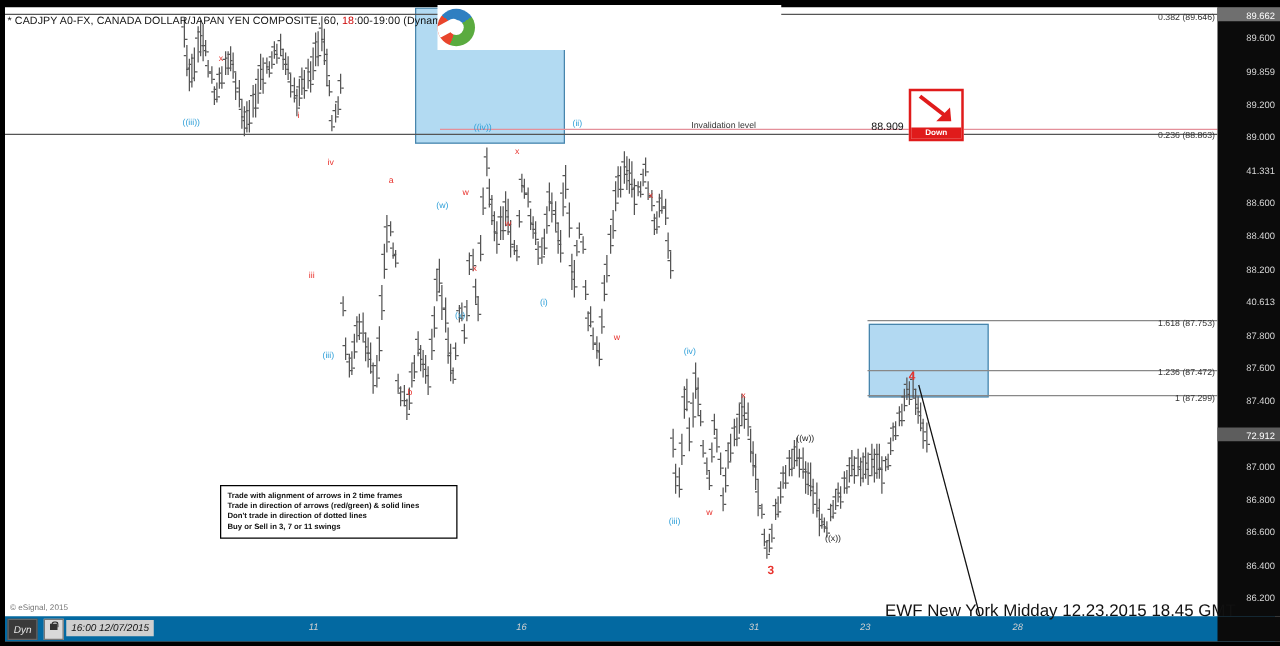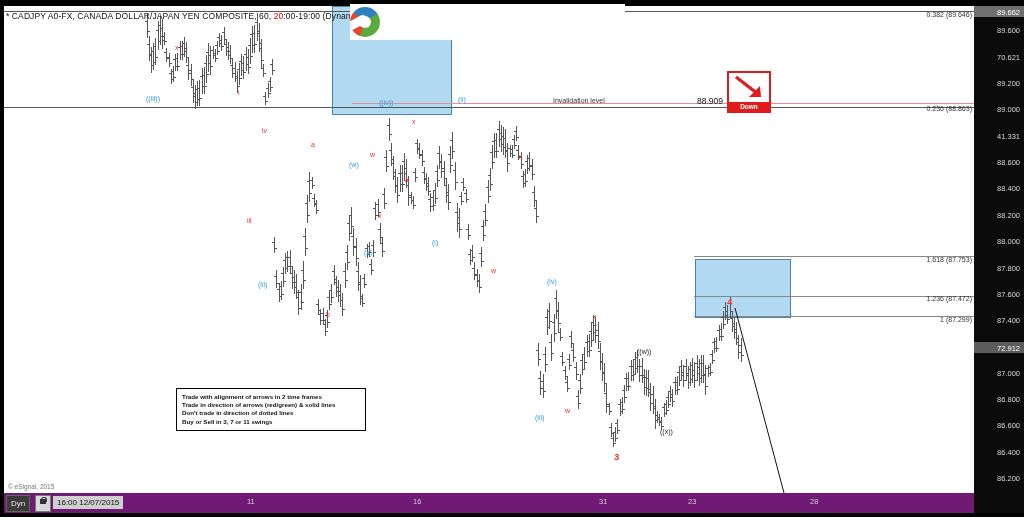--- a/index.html
+++ b/index.html
@@ -28,21 +28,21 @@
 
   
   .price-axis{position:absolute;right:0;top:6px;width:50px;height:487px;background:#0b0b0b;z-index:25;}
   .price-tick{position:absolute;right:4px;font-size:7.5px;color:#d8d8d8;white-space:nowrap;}
   .price-top-hl{position:absolute;right:0;top:0;width:50px;height:11px;background:#6f6f6f;}
   .price-top-hl span{position:absolute;right:4px;top:1.5px;font-size:7.5px;color:#fff;}
   .price-mid-hl{position:absolute;right:0;width:50px;height:11px;background:#5d5d5d;}
   .price-mid-hl span{position:absolute;right:4px;top:1.5px;font-size:7.5px;color:#fff;}
 
   
-  .time-axis{position:absolute;left:4px;bottom:4px;width:1016px;height:20px;background:#701a75;z-index:25;}
+  .time-axis{position:absolute;left:4px;bottom:4px;width:1016px;height:20px;background:#0369a1;z-index:25;font-style:italic;}
   .dyn-btn{position:absolute;left:2px;top:2px;height:15px;padding:0 4px;background:#3a3a3a;color:#e6e6e6;font-size:8px;
            line-height:15px;border:1px solid #666;}
   .lock-btn{position:absolute;left:31px;top:2px;width:14px;height:15px;background:#d9d9d9;border:1px solid #777;}
   .lock-btn:before{content:"";position:absolute;left:4px;top:3px;width:6px;height:5px;background:#333;}
   .lock-btn:after{content:"";position:absolute;left:5px;top:1px;width:4px;height:4px;border:1.3px solid #333;border-bottom:none;border-radius:3px 3px 0 0;}
   .time-current{position:absolute;left:49px;top:3px;height:13px;padding:0 4px;background:#cfcfcf;color:#111;font-size:8px;line-height:13px;}
   .time-tick{position:absolute;top:4px;font-size:7.5px;color:#cfcfcf;}
   .axis-corner{position:absolute;right:0;bottom:4px;width:50px;height:20px;background:#0b0b0b;z-index:26;}
 
   
@@ -962,21 +962,21 @@
         <div class="wl red" style="left: 561px; top: 401px;">w</div>
         <div class="wl red" style="left: 589px; top: 307px;">x</div>
         <div class="wl black" style="left: 633px; top: 342px;">((w))</div>
         <div class="wl black" style="left: 656px; top: 422px;">((x))</div>
         <div class="wl red big" style="left: 610px; top: 445px;">3</div>
         <div class="wl red big" style="left: 723px; top: 290px;">4</div>
       </div>
   </div>
 
   <div class="symbol-line">
-    <span>* CADJPY A0-FX, CANADA DOLLAR/JAPAN YEN COMPOSITE, 60, </span><span class="hl">20</span><span>:00-19:00 (Dynamic)</span>
+    <span>* CADJPY A0-FX, CANADA DOLLAR/JAPAN YEN COMPOSITE, 60, </span><span class="hl">18</span><span>:00-19:00 (Dynamic)</span>
   </div>
 
   <div class="logo-wrap">
     <div class="logo-mark"></div>
   </div>
 
   <div class="inval-text" style="left:553px;top:97px;">Invalidation level</div>
   <div class="inval-price" style="left:697px;top:96px;">88.909</div>
 
   <div class="down-badge">
@@ -995,39 +995,40 @@
   </div>
 
   <div id="fib-layer">
       <div class="fib-label" style="left: 0px; top: 11px; width: 972px;">0.382 (89.646)</div>
       <div class="fib-label" style="left: 0px; top: 105px; width: 972px;">0.236 (88.863)</div>
       <div class="fib-label" style="left: 0px; top: 256px; width: 972px;">1.618 (87.753)</div>
       <div class="fib-label" style="left: 0px; top: 295px; width: 972px;">1.236 (87.472)</div>
       <div class="fib-label" style="left: 0px; top: 316px; width: 972px;">1 (87.299)</div>
     </div>
 
+  <div class="caption">EWF New York Midday 12.23.2015 18.45 GMT</div>
   <div class="copyright">© eSignal, 2015</div>
 
   <div class="price-axis">
     <div class="price-top-hl">
       <span>89.662</span>
     </div>
     <div class="price-mid-hl" style="top:336px;">
       <span>72.912</span>
     </div>
     <div id="price-ticks">
         <div class="price-tick" style="top: 20px;">89.600</div>
-        <div class="price-tick" style="top: 47px;">70.621</div>
+        <div class="price-tick" style="top: 47px;">99.859</div>
         <div class="price-tick" style="top: 73px;">89.200</div>
         <div class="price-tick" style="top: 99px;">89.000</div>
         <div class="price-tick" style="top: 126px;">41.331</div>
         <div class="price-tick" style="top: 152px;">88.600</div>
         <div class="price-tick" style="top: 178px;">88.400</div>
         <div class="price-tick" style="top: 205px;">88.200</div>
-        <div class="price-tick" style="top: 231px;">88.000</div>
+        <div class="price-tick" style="top: 231px;">40.613</div>
         <div class="price-tick" style="top: 258px;">87.800</div>
         <div class="price-tick" style="top: 284px;">87.600</div>
         <div class="price-tick" style="top: 310px;">87.400</div>
         <div class="price-tick" style="top: 363px;">87.000</div>
         <div class="price-tick" style="top: 389px;">86.800</div>
         <div class="price-tick" style="top: 415px;">86.600</div>
         <div class="price-tick" style="top: 442px;">86.400</div>
         <div class="price-tick" style="top: 468px;">86.200</div>
         <div class="price-tick" style="top: 488px;">86.000</div>
       </div>

